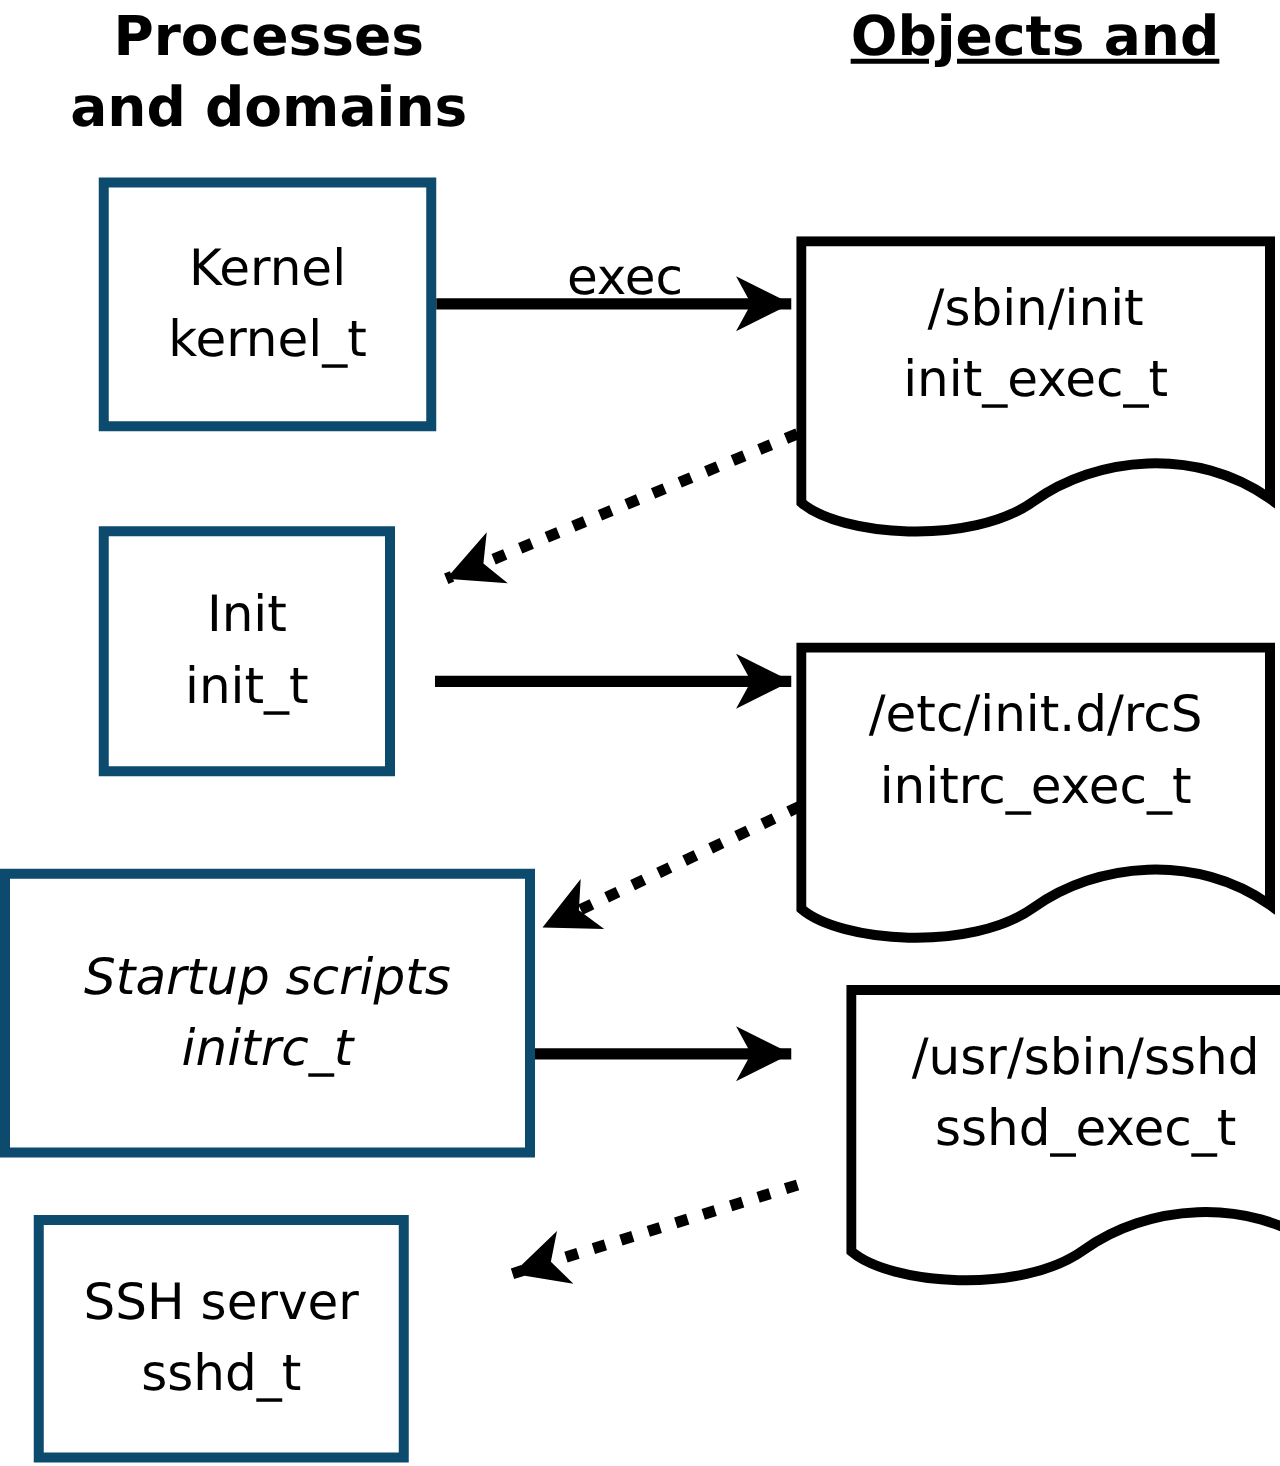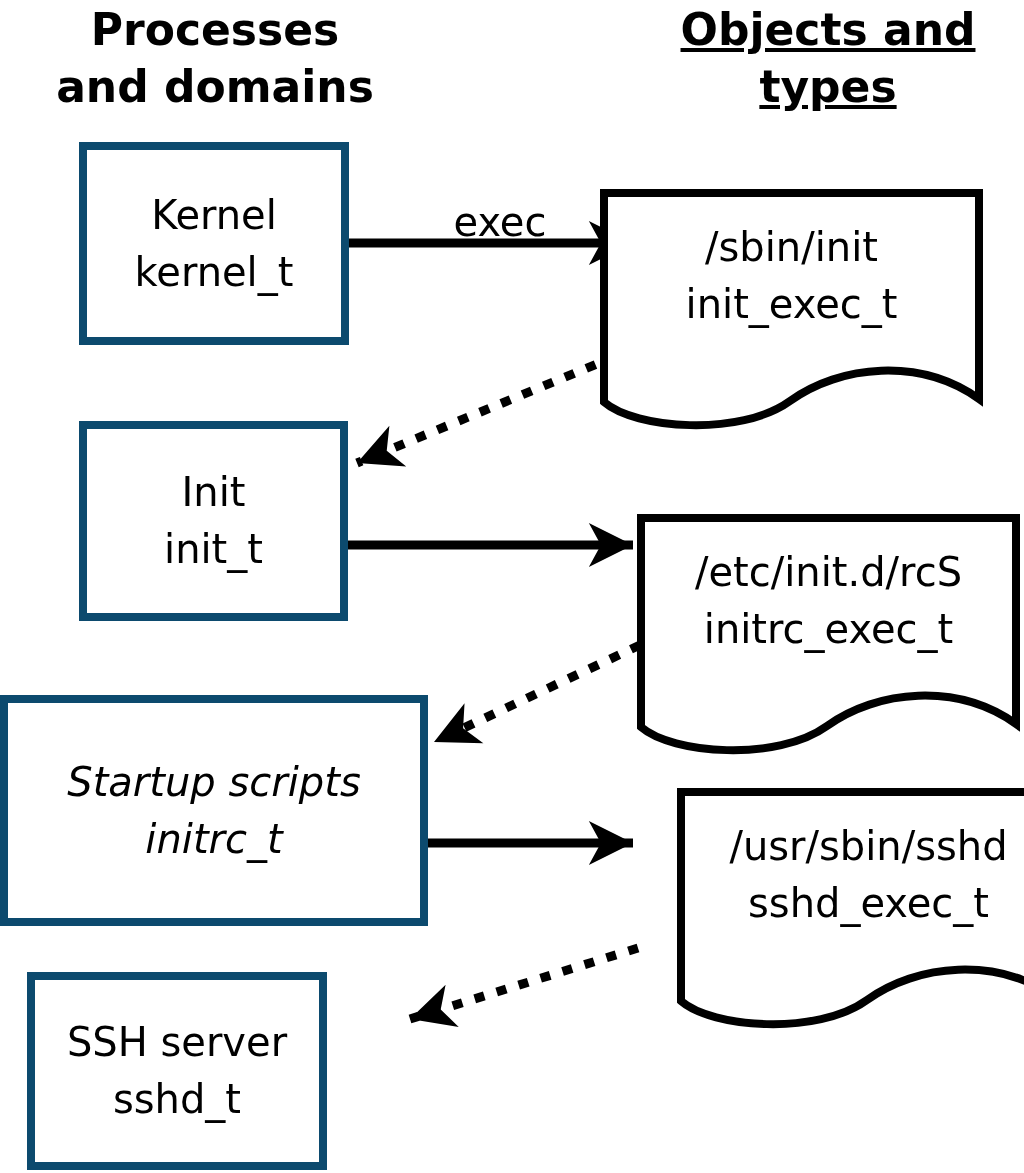--- a/index.html
+++ b/index.html
@@ -34,30 +34,30 @@
     border: 8px solid #0c4a6e;
     background: #ffffff;
     display: flex;
     align-items: center;
     justify-content: center;
     text-align: center;
     font-size: 40px;
     line-height: 57px;
   }
   .pbox-kernel { left: 79px; top: 142px; width: 270px; height: 203px; }
-  .pbox-init   { left: 79px; top: 421px; width: 269px; height: 200px; }
+  .pbox-init   { left: 79px; top: 421px; width: 237px; height: 200px; }
   .pbox-initrc { left: 0px;  top: 695px; width: 428px; height: 231px; font-style: italic; }
   .pbox-sshd   { left: 27px; top: 972px; width: 300px; height: 198px; }
 
   .doc {
     position: absolute;
     width: 387px;
     height: 250px;
   }
-  .doc-1 { left: 600px; top: 189px; }
+  .doc-1 { left: 637px; top: 189px; }
   .doc-2 { left: 637px; top: 514px; }
   .doc-3 { left: 637px; top: 788px; margin-left: 40px; }
   .doc svg { display: block; position: absolute; left: 0; top: 0; }
   .doc-shape {
     fill: #ffffff;
     stroke: #000000;
     stroke-width: 8;
     stroke-linejoin: miter;
   }
   .doc-text {
@@ -102,21 +102,20 @@
 <body>
 
 <div class="canvas">
 
   <div class="col-header hdr-left">
     <div>Processes</div>
     <div>and domains</div>
   </div>
   <div class="col-header hdr-right">
     <div>Objects and</div>
-    <div>types</div>
   </div>
 
   <svg class="arrows-layer" width="1024" height="1173" viewBox="0 0 1024 1173">
     <defs>
       <marker id="ah" viewBox="0 0 10 10" refX="9.6" refY="5" markerWidth="48" markerHeight="48" markerUnits="userSpaceOnUse" orient="auto">
         <path d="M0.4,0.4 L9.6,5 L0.4,9.6 L2.9,5 Z" fill="#000000"></path>
       </marker>
     </defs>
     <path class="arrow-solid" d="M348,243 L633,243" marker-end="url(#ah)"></path>
     <path class="arrow-dotted" d="M638,347 L357,463" marker-end="url(#ah)"></path>

